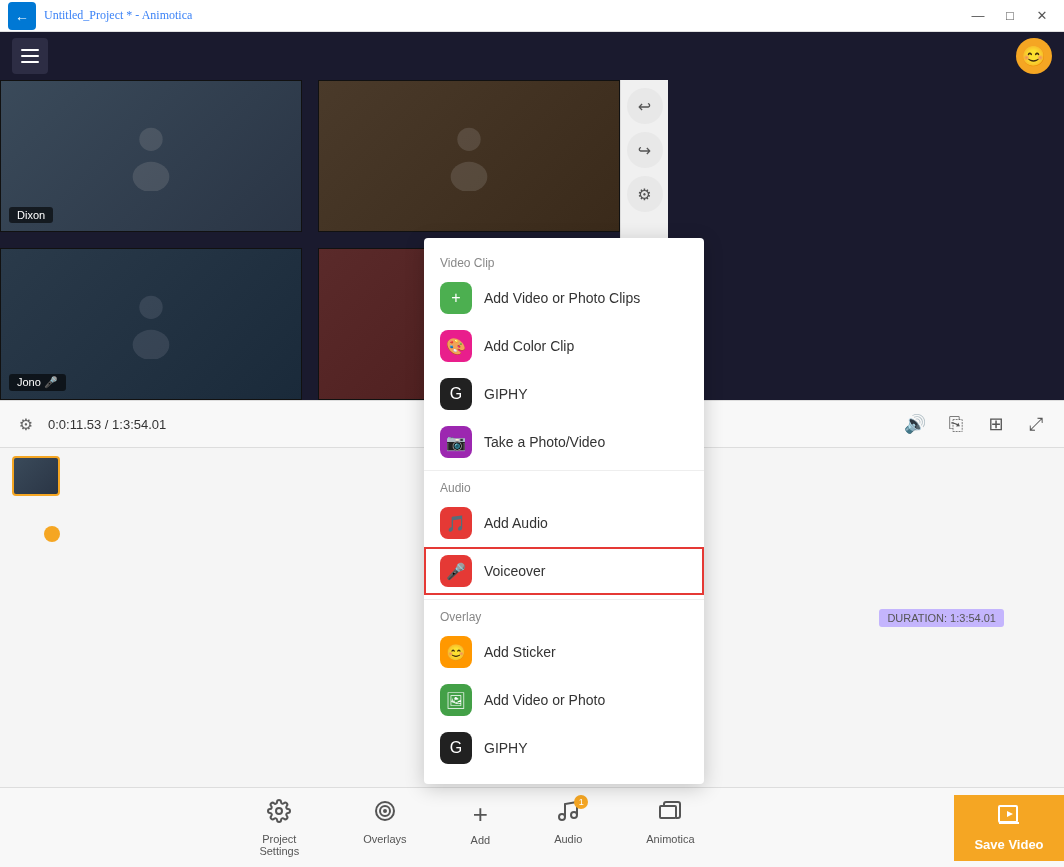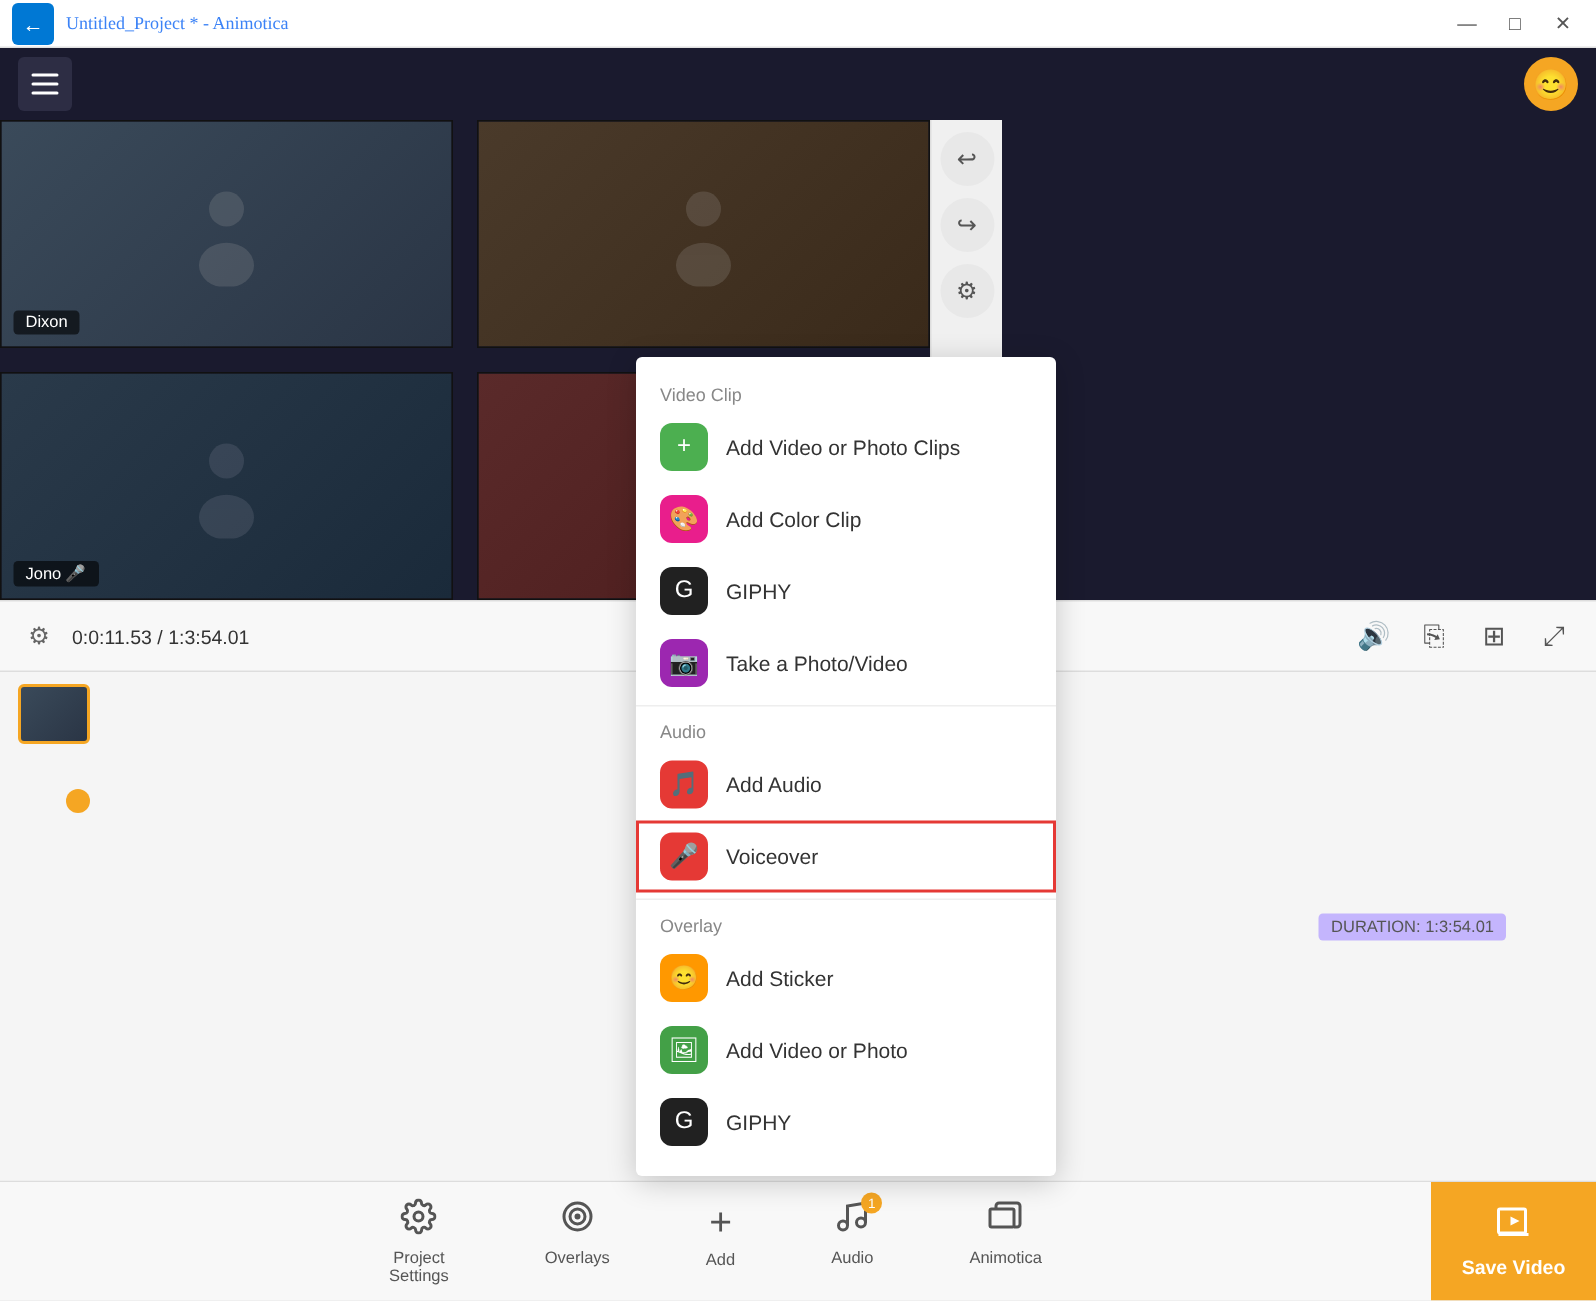--- a/index.html
+++ b/index.html
@@ -328,21 +328,21 @@
       font-size: 9px;
       width: 14px;
       height: 14px;
       border-radius: 50%;
       display: flex;
       align-items: center;
       justify-content: center;
     }
     .save-btn {
       width: 110px;
-      height: 80px;
+      height: 66px;
       background: #f5a623;
       border: none;
       cursor: pointer;
       display: flex;
       flex-direction: column;
       align-items: center;
       justify-content: center;
       gap: 4px;
       color: white;
       font-size: 13px;

